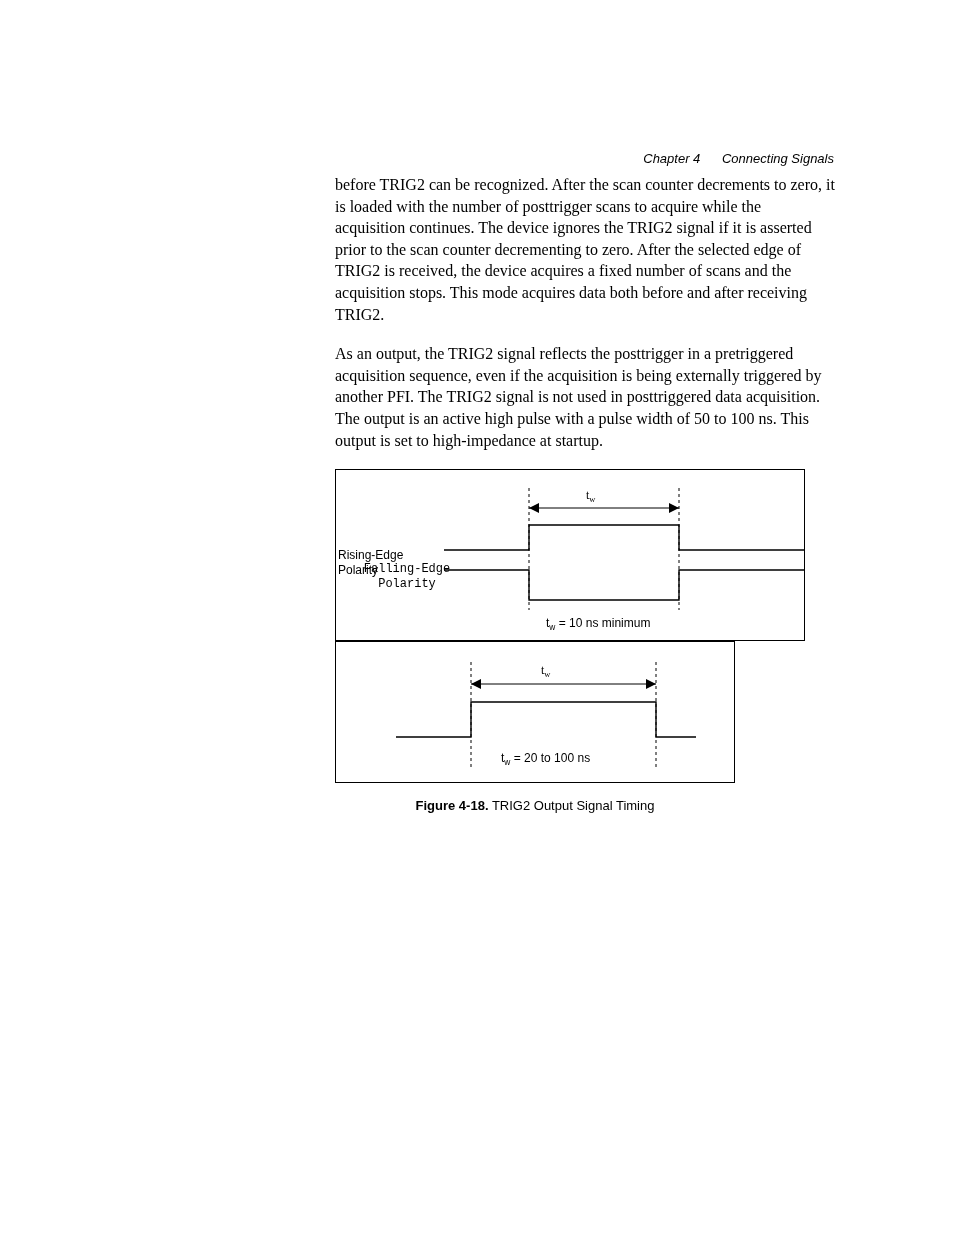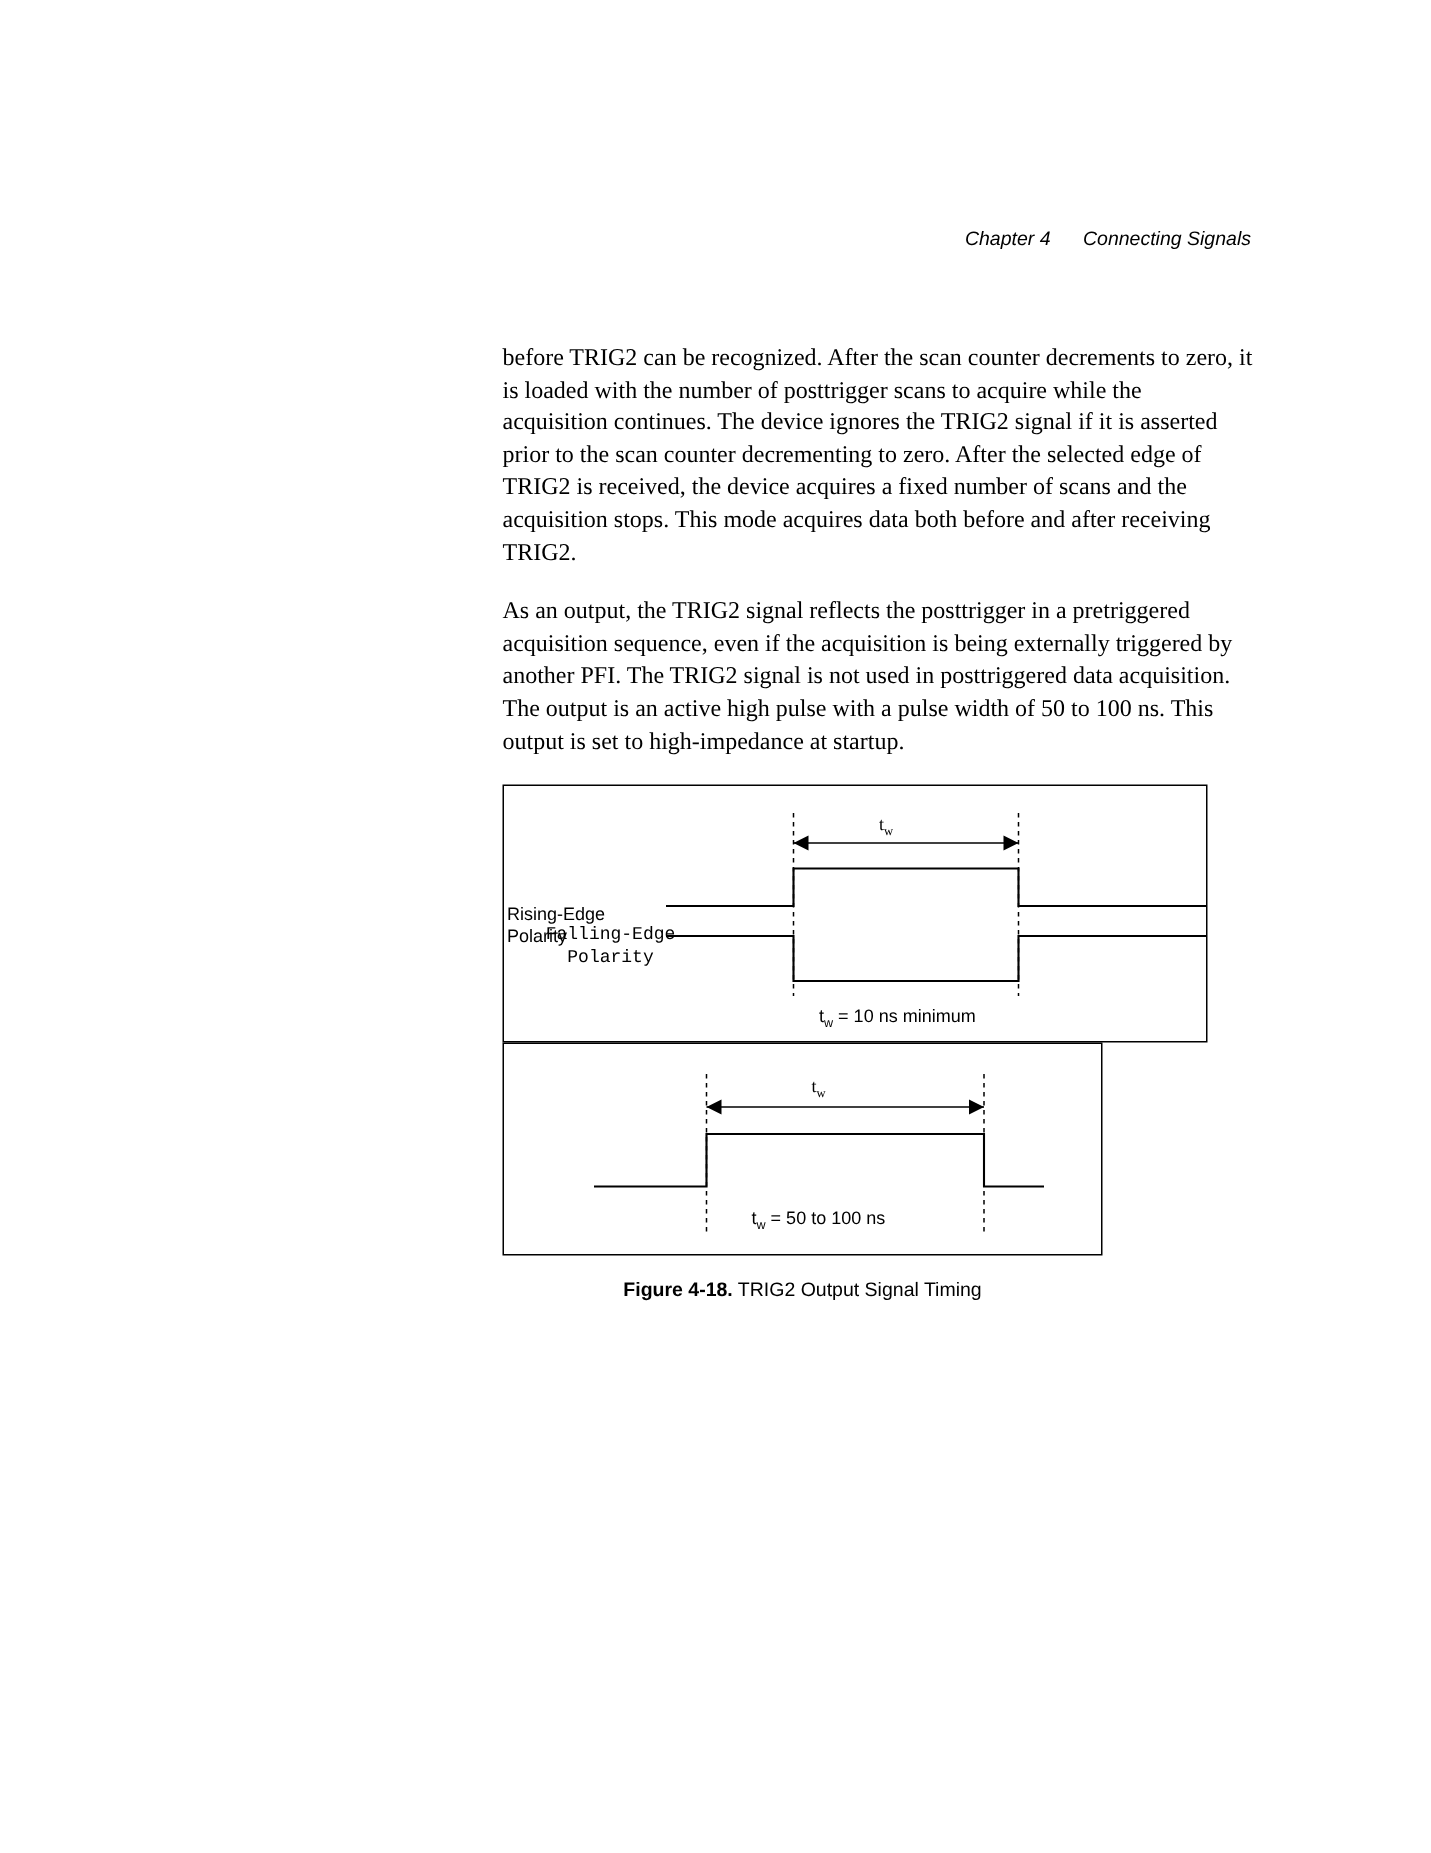--- a/index.html
+++ b/index.html
@@ -25,21 +25,21 @@
     right: 120px;
     font-family: Arial, Helvetica, sans-serif;
     font-style: italic;
     font-size: 13px;
   }
   .running-head .chap {
     margin-right: 18px;
   }
   .content {
     margin-left: 215px;
-    margin-top: 78px;
+    margin-top: 24px;
     max-width: 500px;
   }
   .content p {
     margin: 0 0 18px 0;
     text-align: left;
   }
 
   
   .fig17-wrap {
     margin-left: 215px;
@@ -191,21 +191,21 @@
       </svg>
     </div>
   </div>
 
   <div class="fig18-wrap">
     <div class="fig18">
       <span class="tw2">
         <span>t</span><sub>w</sub>
       </span>
       <span class="spec2">
-        <span>t</span><sub>w</sub><span> = 50 to 100 ns</span>
+        <span>t</span><sub>w</sub><span> = 20 to 100 ns</span>
       </span>
       <svg viewBox="0 0 400 140">
 
         <line x1="135" y1="20" x2="135" y2="125" stroke="#000" stroke-width="1" stroke-dasharray="3 3"></line>
         <line x1="320" y1="20" x2="320" y2="125" stroke="#000" stroke-width="1" stroke-dasharray="3 3"></line>
 
         <line x1="135" y1="42" x2="320" y2="42" stroke="#000" stroke-width="1"></line>
         <polygon points="135,42 145,37 145,47" fill="#000"></polygon>
         <polygon points="320,42 310,37 310,47" fill="#000"></polygon>
 

